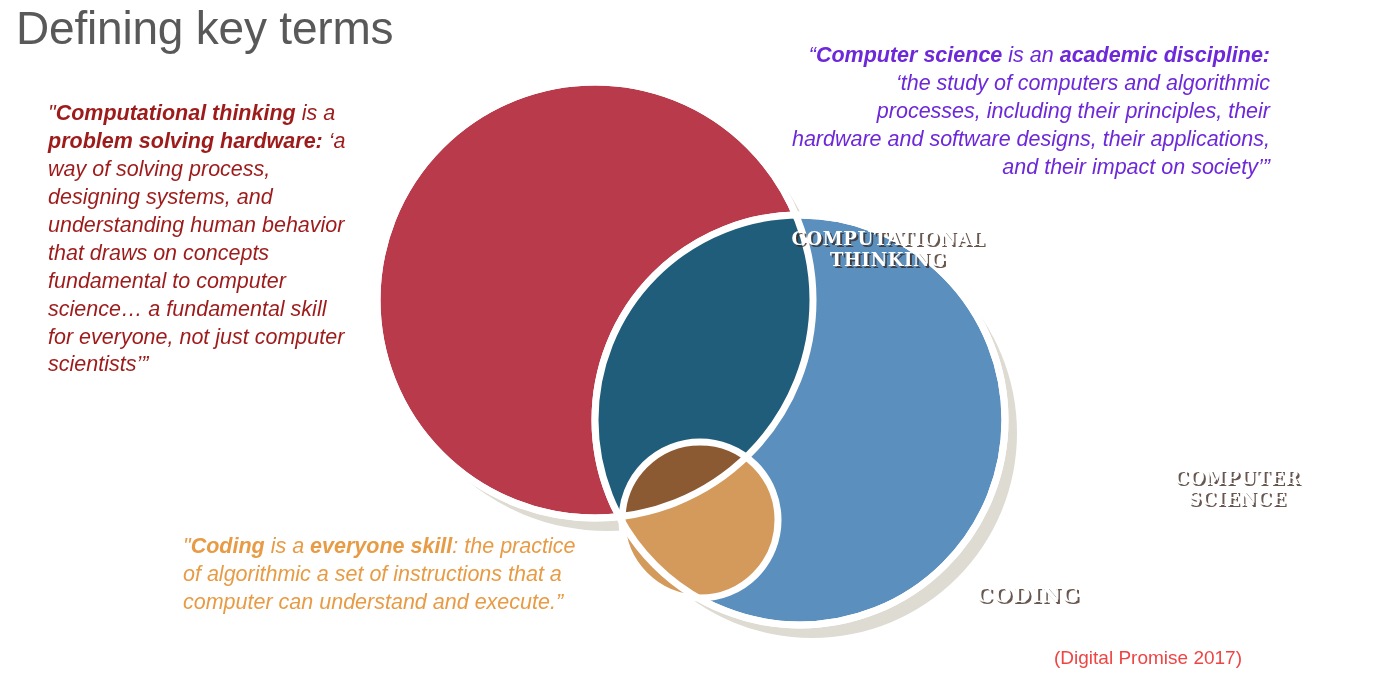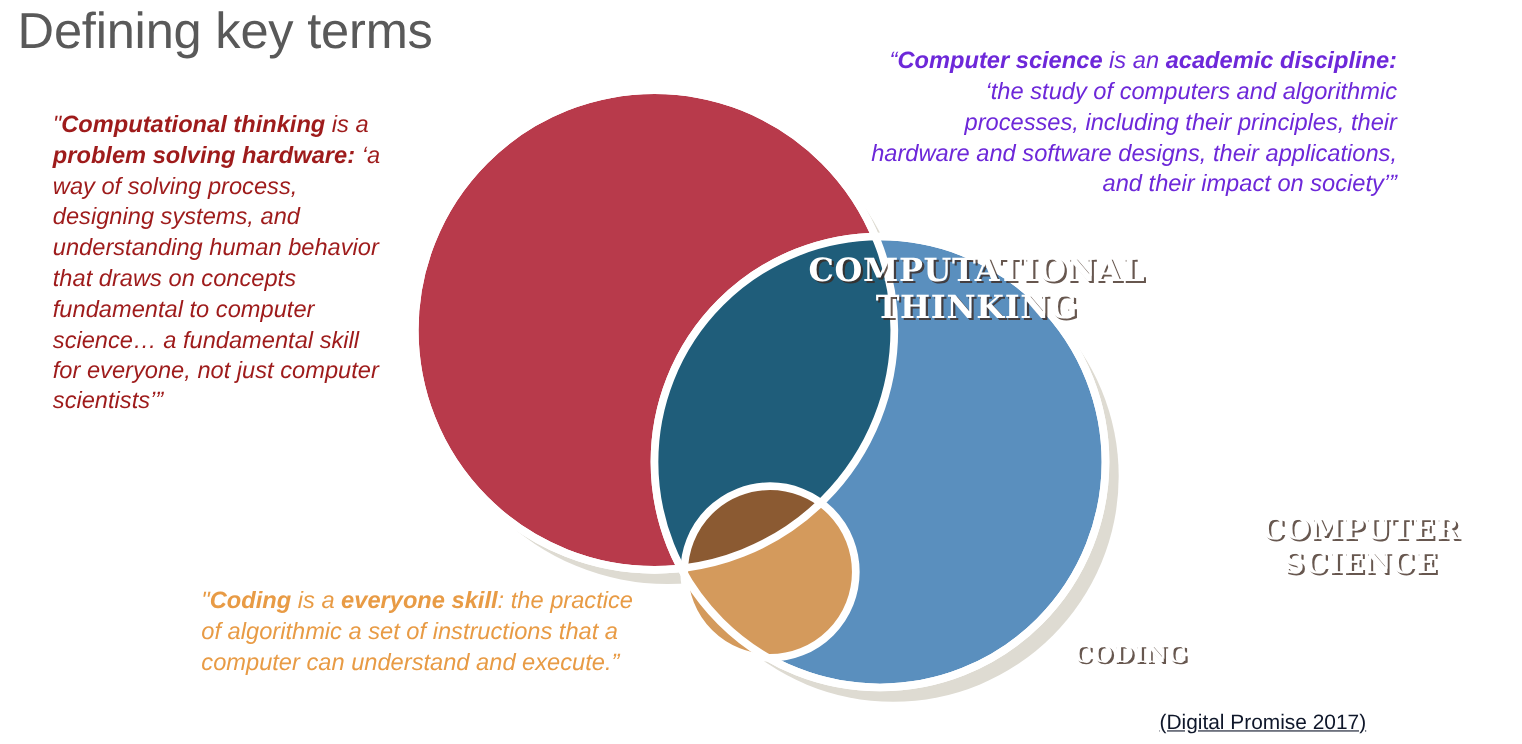--- a/index.html
+++ b/index.html
@@ -55,27 +55,27 @@
     line-height: 1.18;
     letter-spacing: 0.6px;
     text-shadow: 2px 2px 0 rgba(60,40,30,0.78);
     white-space: pre-line;
     pointer-events: none;
   }
   #label-computational-thinking {
     left: 368px;
     top: 173px;
     width: 380px;
-    font-size: 29px;
+    font-size: 18px;
   }
   #label-computer-science {
     left: 782px;
     top: 412px;
     width: 250px;
-    font-size: 26px;
+    font-size: 18px;
   }
   #label-coding {
     left: 608px;
     top: 528px;
     width: 180px;
     font-size: 21px;
   }
 
   
   .quote {
@@ -112,22 +112,21 @@
   #citations {
     position: absolute;
     right: 14px;
     bottom: 6px;
     text-align: right;
     font-size: 19px;
     line-height: 1.33;
   }
   #citations a,
   #citations .citation-link {
-    color: #0f172a;
-    text-decoration: underline;
+    color: #ef4444;
     display: block;
     cursor: pointer;
   }
 </style>
 </head>
 <body>
 
 <div id="slide">
 
   <div id="slide-title">Defining key terms</div>

